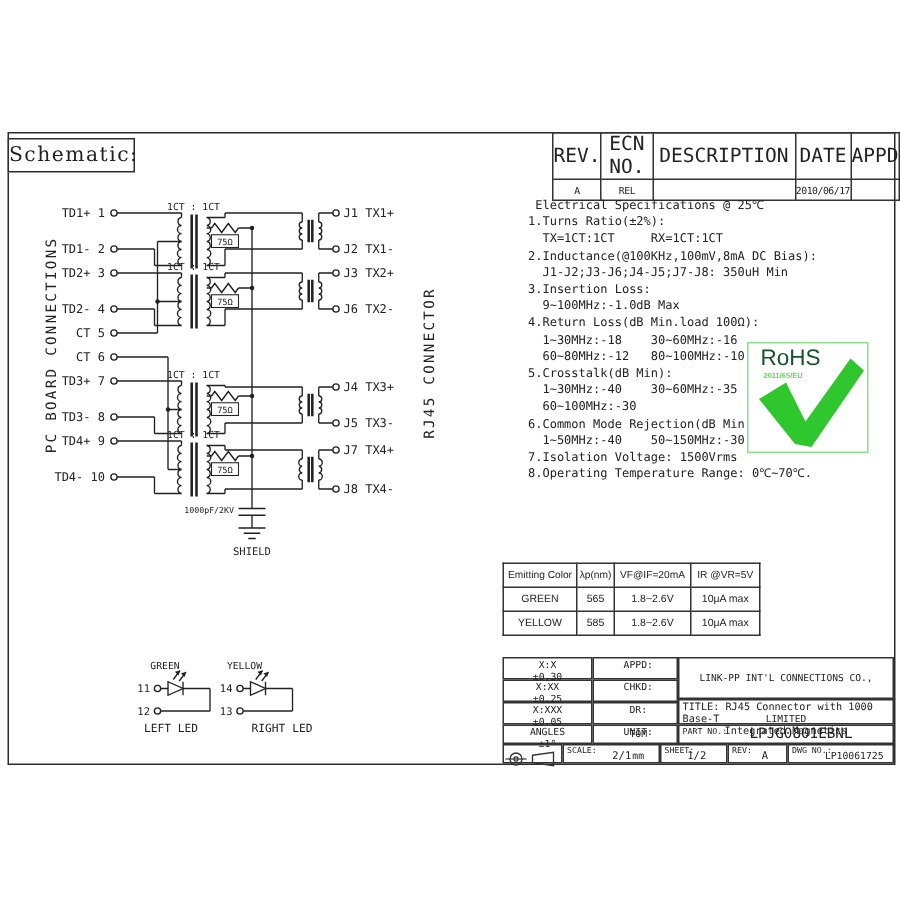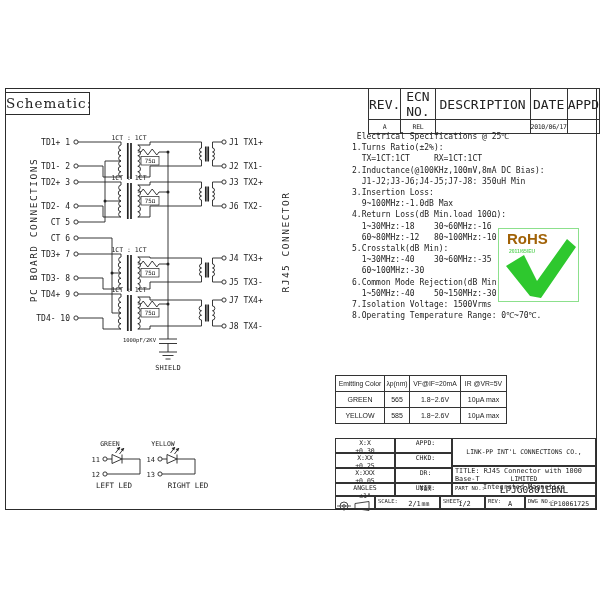--- a/index.html
+++ b/index.html
@@ -18,21 +18,21 @@
   td,th{border:1px solid #333;padding:0;text-align:center;font-weight:normal;}
   #rev-table{left:368px;top:88px;}
   #rev-table th{height:16px;font-size:13px;}
   #rev-table td{height:13px;font-size:6.5px;letter-spacing:-0.3px;}
   #led-table{left:335px;top:375px;}
   #led-table th{height:15px;font-size:6.8px;}
   #led-table td{height:15px;font-size:7px;}
   #specs{left:352px;top:131px;font-size:8px;line-height:11.2px;}
   .spec-line{white-space:pre;}
   #rohs-box{left:498px;top:228px;width:79px;height:72px;border:1.5px solid #8ce08c;background:#fff;}
-  #rohs-title{position:absolute;left:8px;top:1px;font-size:15px;font-weight:bold;color:#a16207;font-family:"Liberation Sans",sans-serif;}
+  #rohs-title{position:absolute;left:8px;top:1px;font-size:15px;font-weight:normal;color:#14532d;font-family:"Liberation Sans",sans-serif;}
   #rohs-sub{position:absolute;left:10px;top:19px;font-size:5px;font-weight:bold;color:#63d563;font-family:"Liberation Sans",sans-serif;}
   #title-block{left:335px;top:438px;width:261px;height:71px;}
   .tb-cell{position:absolute;border:1px solid #333;box-sizing:border-box;background:#fff0;flex-direction:column;}
   .tb-tol{display:flex;justify-content:space-between;align-items:center;padding:0 4px;font-size:6.5px;}
   .tb-sign{display:flex;align-items:center;gap:8px;padding:0 0 0 4px;font-size:6.5px;}
   .tb-company{text-align:center;line-height:27px;font-size:6.4px;}
   .tb-small-label{position:absolute;left:2px;top:1px;font-size:5.5px;}
   .tb-val{text-align:center;font-size:7px;padding-top:3px;}
 </style>
 </head>

